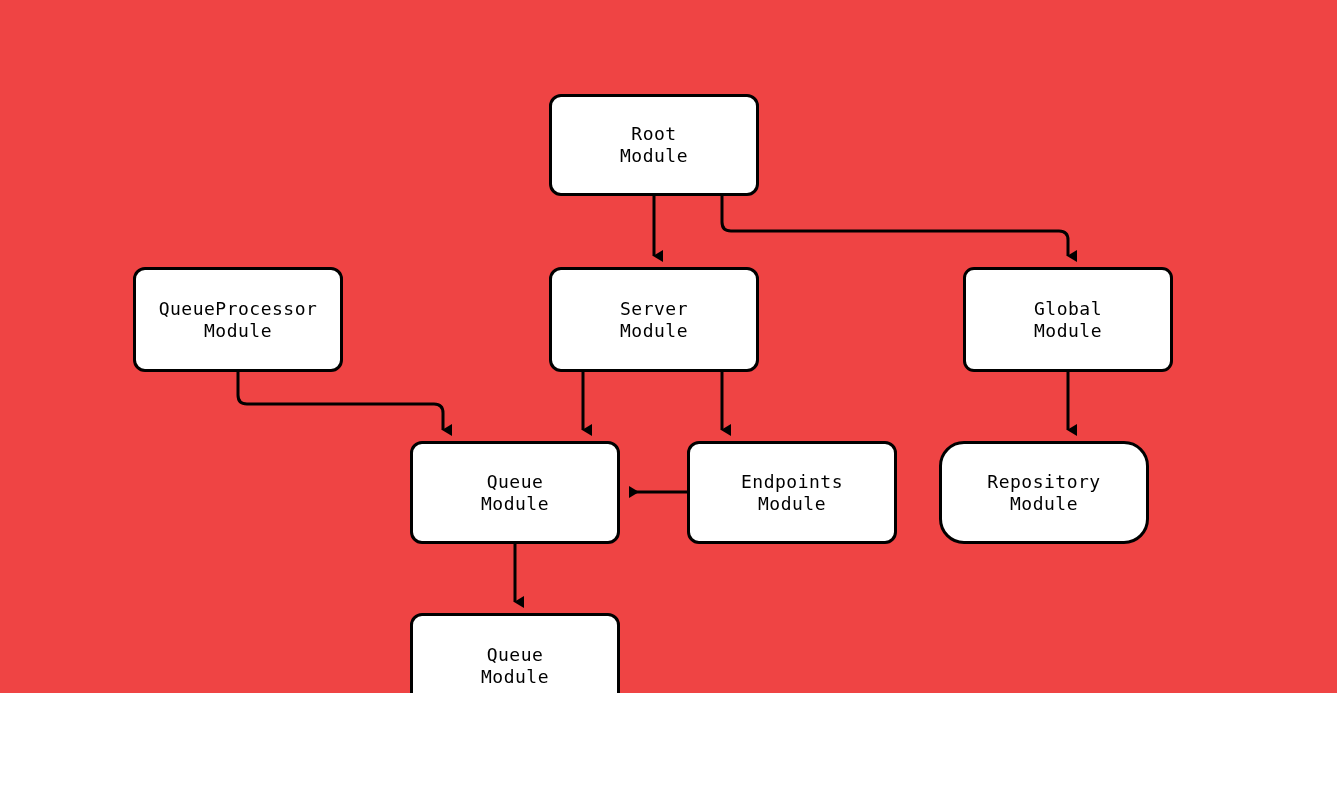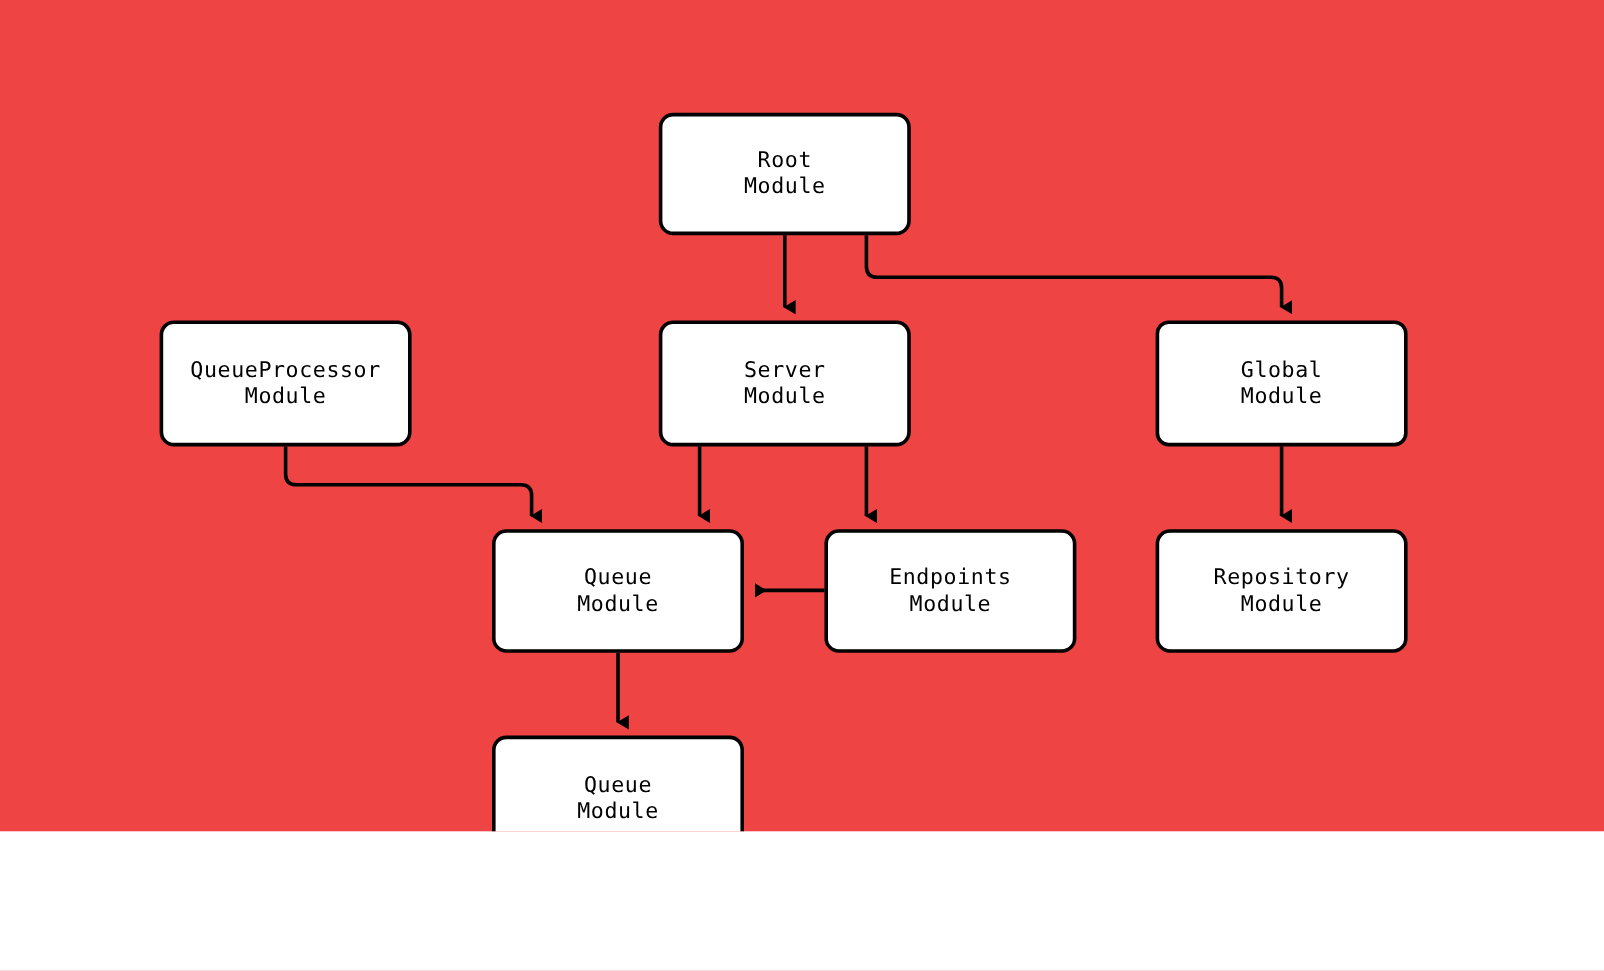--- a/index.html
+++ b/index.html
@@ -114,21 +114,21 @@
     <div class="node" style="left:410px; top:441px; width:210px; height:103px;">
       <span class="node-line">Queue</span>
       <span class="node-line">Module</span>
     </div>
 
     <div class="node" style="left:687px; top:441px; width:210px; height:103px;">
       <span class="node-line">Endpoints</span>
       <span class="node-line">Module</span>
     </div>
 
-    <div class="node" style="left:963px; top:441px; width:210px; height:103px;">
+    <div class="node" style="left:939px; top:441px; width:210px; height:103px;border-radius:25px;">
       <span class="node-line">Repository</span>
       <span class="node-line">Module</span>
     </div>
 
     <div class="node" style="left:410px; top:613px; width:210px; height:105px;">
       <span class="node-line">Queue</span>
       <span class="node-line">Module</span>
     </div>
 
   </div>

